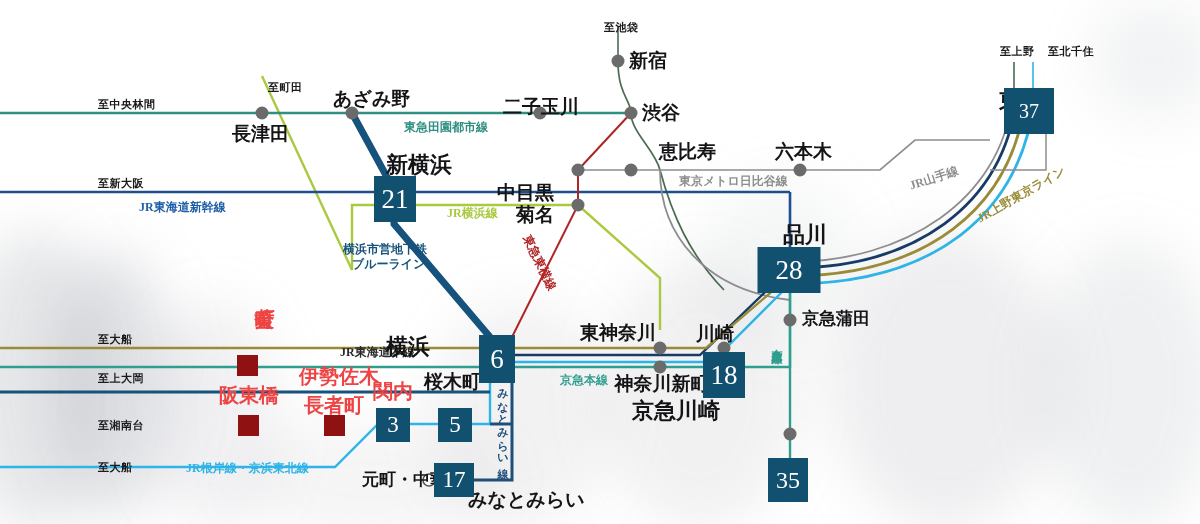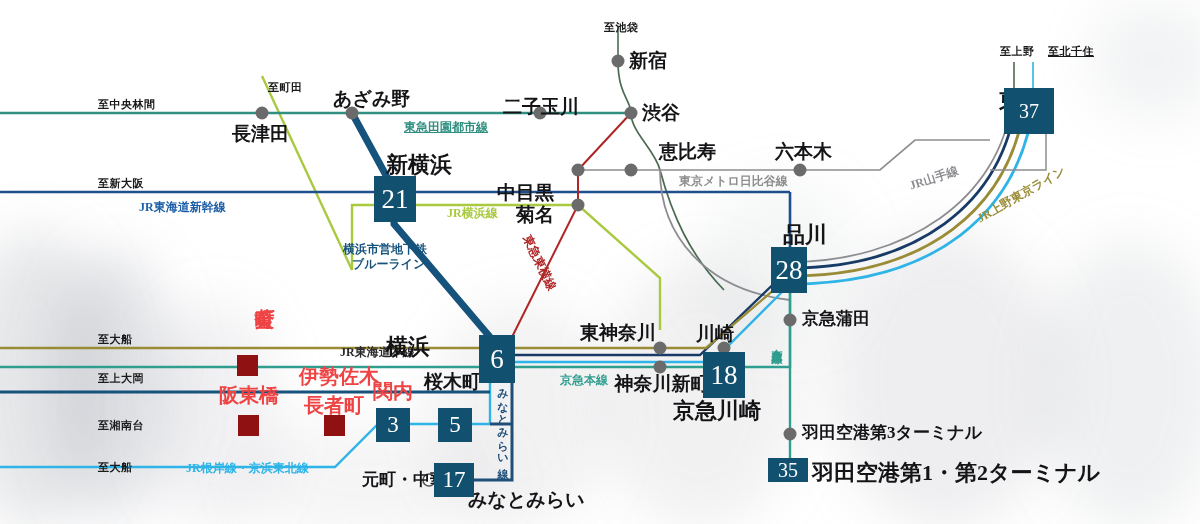--- a/index.html
+++ b/index.html
@@ -159,27 +159,27 @@
     </g>
     <circle cx="429" cy="480" r="6" fill="#ffffff" stroke="#555" stroke-width="1.6"></circle>
   </svg>
 
 
   <div class="lbl term" style="left:98px;top:99px;">至中央林間</div>
   <div class="lbl term" style="left:268px;top:82px;">至町田</div>
   <div class="lbl term" style="left:98px;top:178px;">至新大阪</div>
   <div class="lbl term" style="left:604px;top:22px;">至池袋</div>
   <div class="lbl term" style="left:1000px;top:46px;">至上野</div>
-  <div class="lbl term" style="left:1048px;top:46px;text-decoration:underline;">至北千住</div>
+  <div class="lbl term" style="left:1048px;top:46px;">至北千住</div>
   <div class="lbl term" style="left:98px;top:334px;">至大船</div>
   <div class="lbl term" style="left:98px;top:373px;">至上大岡</div>
   <div class="lbl term" style="left:98px;top:420px;">至湘南台</div>
   <div class="lbl term" style="left:98px;top:462px;">至大船</div>
 
-  <div class="lbl line-lbl-jp" style="left:404px;top:121px;color:#2f8f80;text-decoration:underline;">東急田園都市線</div>
+  <div class="lbl line-lbl-jp" style="left:404px;top:121px;color:#2f8f80;">東急田園都市線</div>
   <div class="lbl line-lbl-jp" style="left:447px;top:207px;color:#a9c93f;">JR横浜線</div>
   <div class="lbl line-lbl-jp" style="left:139px;top:201px;color:#1d5ea8;">JR東海道新幹線</div>
   <div class="lbl line-lbl-jp" style="left:343px;top:243px;color:#15527c;">横浜市営地下鉄</div>
   <div class="lbl line-lbl-jp" style="left:352px;top:258px;color:#15527c;">ブルーライン</div>
   <div class="lbl line-lbl-jp" style="left:532px;top:233px;color:#b02626;transform:rotate(64deg);transform-origin:left top;">東急東横線</div>
   <div class="lbl line-lbl-jp" style="left:679px;top:175px;color:#8d8d8d;">東京メトロ日比谷線</div>
   <div class="lbl line-lbl-jp" style="left:908px;top:180px;color:#8d8d91;transform:rotate(-18deg);transform-origin:left top;">JR山手線</div>
   <div class="lbl line-lbl-jp" style="left:975px;top:214px;color:#9a8c36;transform:rotate(-30deg);transform-origin:left top;">JR上野東京ライン</div>
   <div class="lbl line-lbl-jp" style="left:340px;top:346px;color:#2b2b2d;">JR東海道本線</div>
   <div class="lbl line-lbl-jp" style="left:560px;top:374px;color:#2f9e8f;">京急本線</div>
@@ -193,45 +193,43 @@
   <div class="lbl stn" style="left:629px;top:51px;">新宿</div>
   <div class="lbl stn" style="left:642px;top:103px;">渋谷</div>
   <div class="lbl stn" style="left:659px;top:142px;">恵比寿</div>
   <div class="lbl stn" style="left:775px;top:142px;">六本木</div>
   <div class="lbl stn" style="left:554px;top:158px;transform:translateX(-100%);margin-top:25px;">中目黒</div>
   <div class="lbl stn" style="left:554px;top:205px;transform:translateX(-100%);">菊名</div>
   <div class="lbl stn" style="left:580px;top:323px;">東神奈川</div>
   <div class="lbl stn" style="left:646px;top:374px;transform:translateX(-50%);margin-left:16px;">神奈川新町</div>
   <div class="lbl stn" style="left:696px;top:324px;">川崎</div>
   <div class="lbl stn-sm" style="left:802px;top:310px;">京急蒲田</div>
-  <div class="lbl stn-sm" style="left:802px;top:424px;">羽田空港第3ターミナル</div>
   <div class="lbl stn-sm" style="left:420px;top:471px;transform:translateX(-100%);margin-left:44px;">元町・中華街</div>
 
   <div class="lbl stn-lg" style="left:386px;top:154px;">新横浜</div>
   <div class="lbl stn-lg" style="left:955px;top:90px;margin-left:44px;">東京</div>
   <div class="lbl stn-lg" style="left:783px;top:224px;">品川</div>
-  <div class="lbl stn-lg" style="left:673px;top:400px;text-align:right;">京急川崎</div>
+  <div class="lbl stn-lg" style="left:632px;top:400px;text-align:right;">京急川崎</div>
   <div class="lbl stn-lg" style="left:430px;top:336px;transform:translateX(-100%);">横浜</div>
   <div class="lbl stn" style="left:424px;top:372px;">桜木町</div>
   <div class="lbl stn" style="left:468px;top:490px;">みなとみらい</div>
-  <div class="lbl stn-lg" style="left:812px;top:462px;">羽田空港第1・第2ターミナル</div>
 
   <div class="lbl stn-red-lg vert" style="left:255px;top:293px;letter-spacing:1px;">黄金町</div>
   <div class="lbl stn-red-lg" style="left:219px;top:385px;">阪東橋</div>
   <div class="lbl stn-red-lg" style="left:299px;top:366px;">伊勢佐木</div>
   <div class="lbl stn-red-lg" style="left:304px;top:395px;">長者町</div>
   <div class="lbl stn-red-lg" style="left:373px;top:381px;">関内</div>
 
   <div class="sq-red" style="left:237px;top:355px;width:21px;height:21px;"></div>
   <div class="sq-red" style="left:238px;top:415px;width:21px;height:21px;"></div>
   <div class="sq-red" style="left:324px;top:415px;width:21px;height:21px;"></div>
 
   <div class="badge" style="left:374px;top:176px;width:42px;height:46px;font-size:27px;">21</div>
   <div class="badge" style="left:1004px;top:88px;width:50px;height:46px;font-size:20px;">37</div>
-  <div class="badge" style="left:789px;top:247px;width:36px;height:46px;font-size:27px;transform:translateX(-50%);">28</div>
+  <div class="badge" style="left:789px;top:247px;width:63px;height:46px;font-size:27px;transform:translateX(-50%);">28</div>
   <div class="badge" style="left:724px;top:352px;width:42px;height:46px;font-size:27px;transform:translateX(-50%);">18</div>
   <div class="badge" style="left:479px;top:335px;width:36px;height:48px;font-size:27px;">6</div>
   <div class="badge" style="left:438px;top:408px;width:34px;height:34px;font-size:23px;">5</div>
   <div class="badge" style="left:376px;top:408px;width:34px;height:34px;font-size:23px;">3</div>
   <div class="badge" style="left:434px;top:463px;width:40px;height:34px;font-size:23px;">17</div>
-  <div class="badge" style="left:768px;top:458px;width:40px;height:24px;font-size:20px;font-family:Liberation Serif, serif;">35</div>
+  <div class="badge" style="left:768px;top:458px;width:40px;height:44px;font-size:24px;font-family:Liberation Serif, serif;">35</div>
 
 </div>
 
 </body></html>

